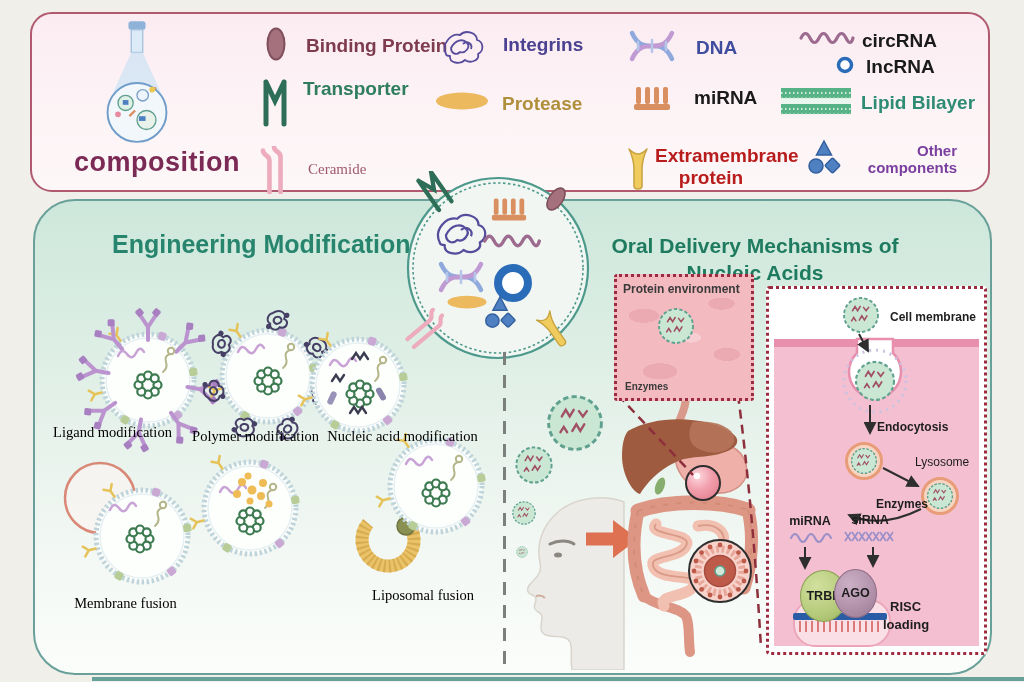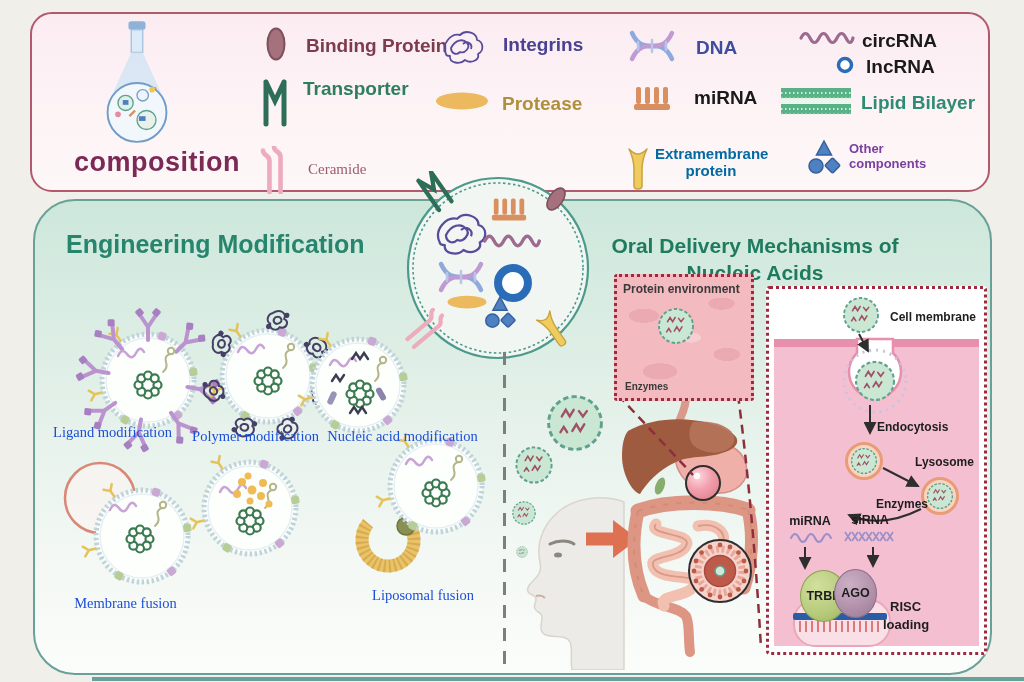--- a/index.html
+++ b/index.html
@@ -7,40 +7,40 @@
           font-family:"Liberation Sans",sans-serif;}
   .abs{position:absolute;}
   .panel-pink{left:30px;top:12px;width:956px;height:176px;border:2px solid #b0596f;border-radius:22px;
       background:linear-gradient(180deg,#fbecf2 0%,#fdf4f6 60%,#fdf7f8 100%);}
   .panel-green{left:33px;top:199px;width:955px;height:472px;border:2.5px solid #69a099;border-radius:42px;
       background:linear-gradient(180deg,#cde7db 0%,#e2f0e8 40%,#f3f8f4 75%,#fbfdfb 100%);}
   .lbl{position:absolute;line-height:1.15;}
   .serif{font-family:"Liberation Serif",serif;}
   .legend-label{font-size:19px;font-weight:bold;white-space:nowrap;}
   .composition{font-size:27px;font-weight:bold;color:#7b2a55;text-align:center;letter-spacing:.5px;}
-  .eng-title{font-size:25px;font-weight:bold;color:#27856e;white-space:nowrap;}
+  .eng-title{font-size:25px;font-weight:bold;color:#27856e;white-space:nowrap;margin-left:46px;}
   .oral-title{font-size:21px;font-weight:bold;color:#1f7b5f;text-align:center;line-height:1.3;}
-  .method-label{font-size:14.5px;color:#1d4ed8;text-align:center;line-height:1.25;}
+  .method-label{font-size:14.5px;color:#000000;text-align:center;line-height:1.25;}
   .divider{left:503px;top:352px;width:3px;height:316px;
       background:repeating-linear-gradient(180deg,#7c807c 0 13px,transparent 13px 23px);}
   .acidic-box{left:614px;top:274px;width:134px;height:121px;border:3px dotted #9c2b3f;border-radius:3px;
       background:
         radial-gradient(30px 14px at 20% 32%, #eba9b2 50%, transparent 51%),
         radial-gradient(26px 12px at 78% 22%, #eba9b2 50%, transparent 51%),
         radial-gradient(34px 16px at 32% 78%, #eba9b2 50%, transparent 51%),
         radial-gradient(26px 13px at 82% 64%, #eba9b2 50%, transparent 51%),
         radial-gradient(20px 10px at 55% 50%, #f6cdd2 50%, transparent 51%),
         #f3bac0;}
   .acidic-top{left:6px;top:6px;width:120px;font-size:12px;font-weight:bold;color:#3a3a3a;}
   .acidic-bottom{left:8px;bottom:6px;font-size:10px;font-weight:bold;color:#3a3a3a;}
   .inset{left:766px;top:286px;width:215px;height:363px;border:3px dotted #9c2b3f;border-radius:4px;background:#ffffff;}
   .inset .lbl{color:#1d1d1d;}
   .in-cellmem{left:121px;top:22px;font-size:12px;font-weight:bold;}
   .in-endo{left:108px;top:132px;font-size:12px;font-weight:bold;}
-  .in-lyso{left:146px;top:167px;font-size:12px;font-weight:bold;}
+  .in-lyso{left:146px;top:167px;font-size:12px;font-weight:normal;}
   .in-escape{left:107px;top:209px;font-size:12px;font-weight:bold;}
   .in-mirna{left:14px;top:225px;width:54px;font-size:12.5px;font-weight:bold;text-align:center;}
   .in-sirna{left:74px;top:224px;width:54px;font-size:12.5px;font-weight:bold;text-align:center;}
   .trbp{left:31px;top:281px;width:45px;height:50px;border-radius:50%;
       background:radial-gradient(circle at 35% 30%, #d2e09e, #b6cb7c 60%, #9eb55f);
       border:1.5px solid #8aa052;display:flex;align-items:center;justify-content:center;
       font-size:12.5px;font-weight:bold;color:#22301c;}
   .ago{left:65px;top:280px;width:41px;height:47px;border-radius:50%;
       background:radial-gradient(circle at 35% 30%, #cbb0c5, #b090a9 60%, #997791);
       border:1.5px solid #8f6d88;display:flex;align-items:center;justify-content:center;
@@ -226,21 +226,21 @@
 <div class="lbl legend-label" style="left:503px;top:34px;color:#4a4290">Integrins</div>
 
 <svg class="abs" style="left:434px;top:90px" width="56" height="22" viewBox="-28 -11 56 22">
       <use href="#ic-protease"></use>
     </svg>
 <div class="lbl legend-label" style="left:502px;top:93px;color:#b08f3c">Protease</div>
 
 <svg class="abs" style="left:625px;top:147px" width="26" height="46" viewBox="-13 -23 26 46">
       <use href="#ic-extra"></use>
     </svg>
-<div class="lbl" style="left:655px;top:145px;width:112px;font-size:15px;font-weight:bold;color:#0369a1;text-align:center">Extramembrane protein</div>
+<div class="lbl" style="left:655px;top:145px;width:112px;font-size:19px;font-weight:bold;color:#b91c1c;text-align:center">Extramembrane protein</div>
 
 <svg class="abs" style="left:628px;top:27px" width="48" height="38" viewBox="-24 -19 48 38">
       <use href="#ic-dna"></use>
     </svg>
 <div class="lbl legend-label" style="left:696px;top:37px;color:#3f4d9e">DNA</div>
 
 <svg class="abs" style="left:632px;top:82px" width="40" height="32" viewBox="-20 -16 40 32">
       <use href="#ic-mirna"></use>
     </svg>
 <div class="lbl legend-label" style="left:694px;top:87px;color:#1a1a1a">miRNA</div>
@@ -256,21 +256,21 @@
 <div class="lbl legend-label" style="left:866px;top:56px;color:#1a1a1a">lncRNA</div>
 
 <svg class="abs" style="left:780px;top:87px" width="72" height="28" viewBox="-36 -14 72 28">
       <use href="#ic-bilayer"></use>
     </svg>
 <div class="lbl legend-label" style="left:861px;top:92px;color:#2e8b74">Lipid Bilayer</div>
 
 <svg class="abs" style="left:804px;top:139px" width="40" height="40" viewBox="-20 -20 40 40">
       <use href="#ic-other"></use>
     </svg>
-<div class="lbl" style="left:849px;top:142px;width:108px;font-size:13px;font-weight:bold;color:#7b3fa0;text-align:left">Other components</div>
+<div class="lbl" style="left:849px;top:142px;width:108px;font-size:15px;font-weight:bold;color:#7b3fa0;text-align:right">Other components</div>
 
 <div class="abs panel-green"></div>
 
 <div class="lbl eng-title" style="left:66px;top:230px">Engineering Modification</div>
 
 <div class="lbl oral-title" style="left:600px;top:232px;width:310px">
   <span>Oral Delivery Mechanisms of</span><br>
   <span>Nucleic Acids</span>
 </div>
 

